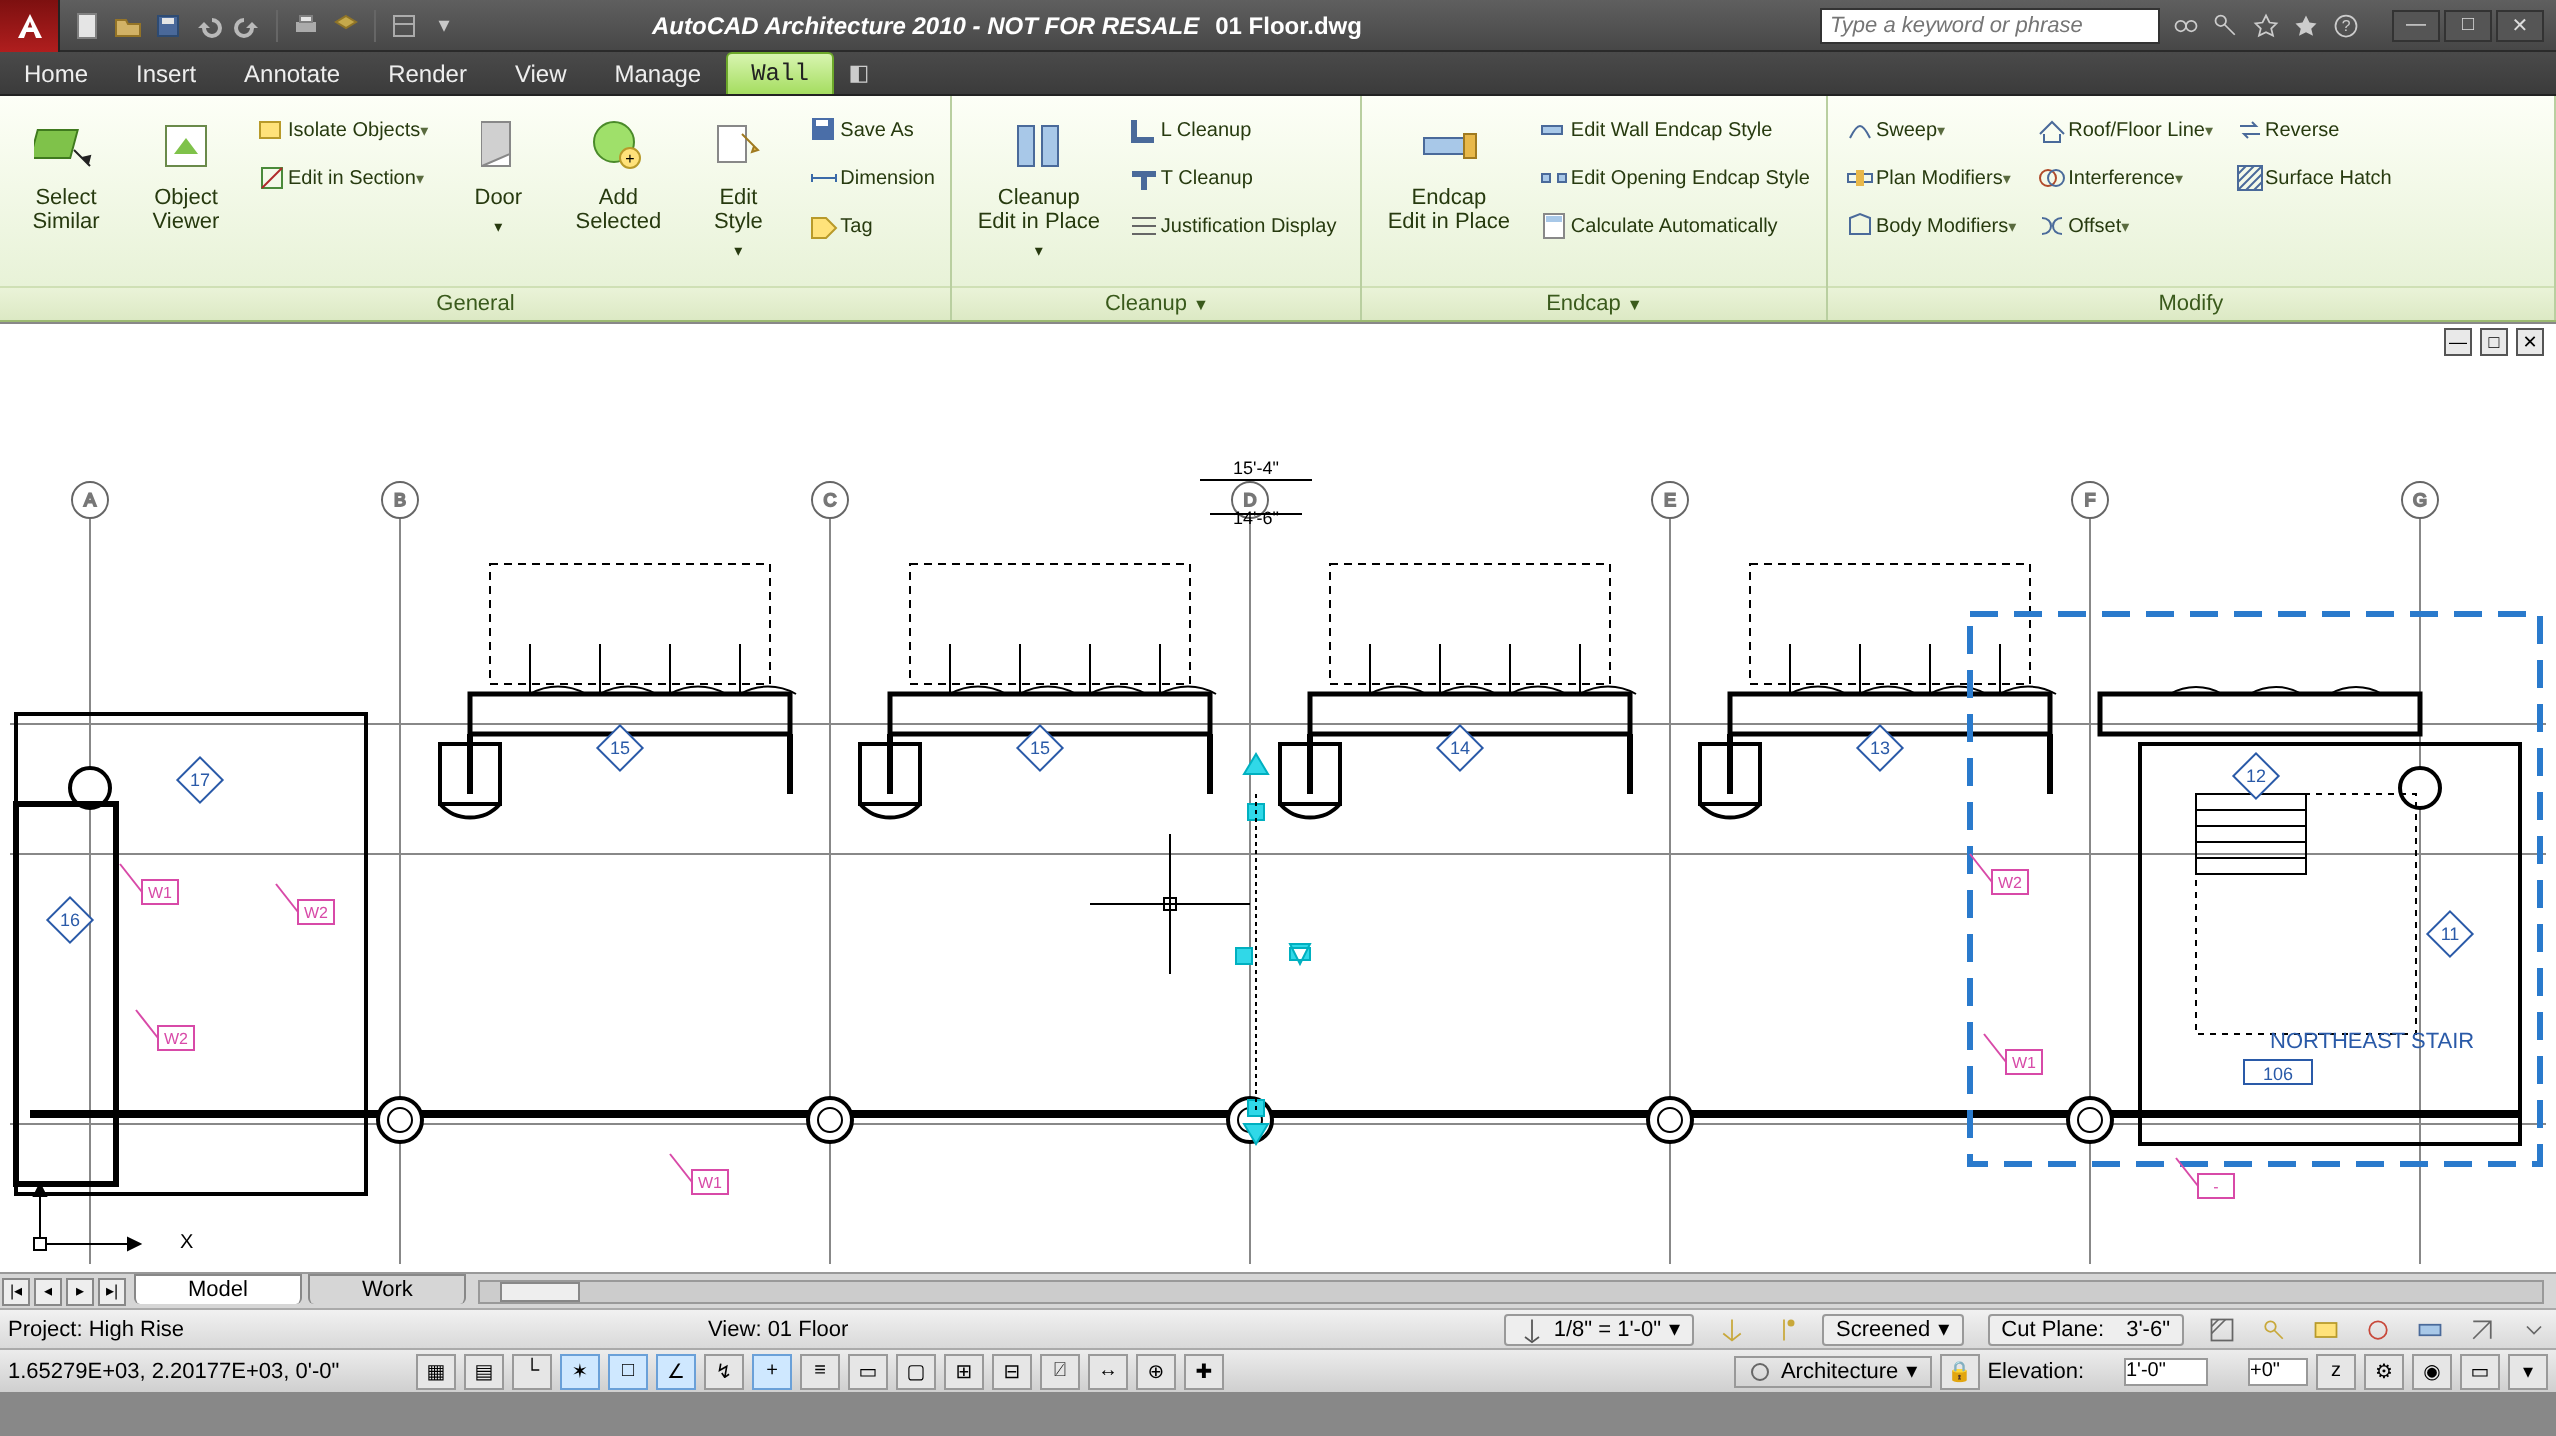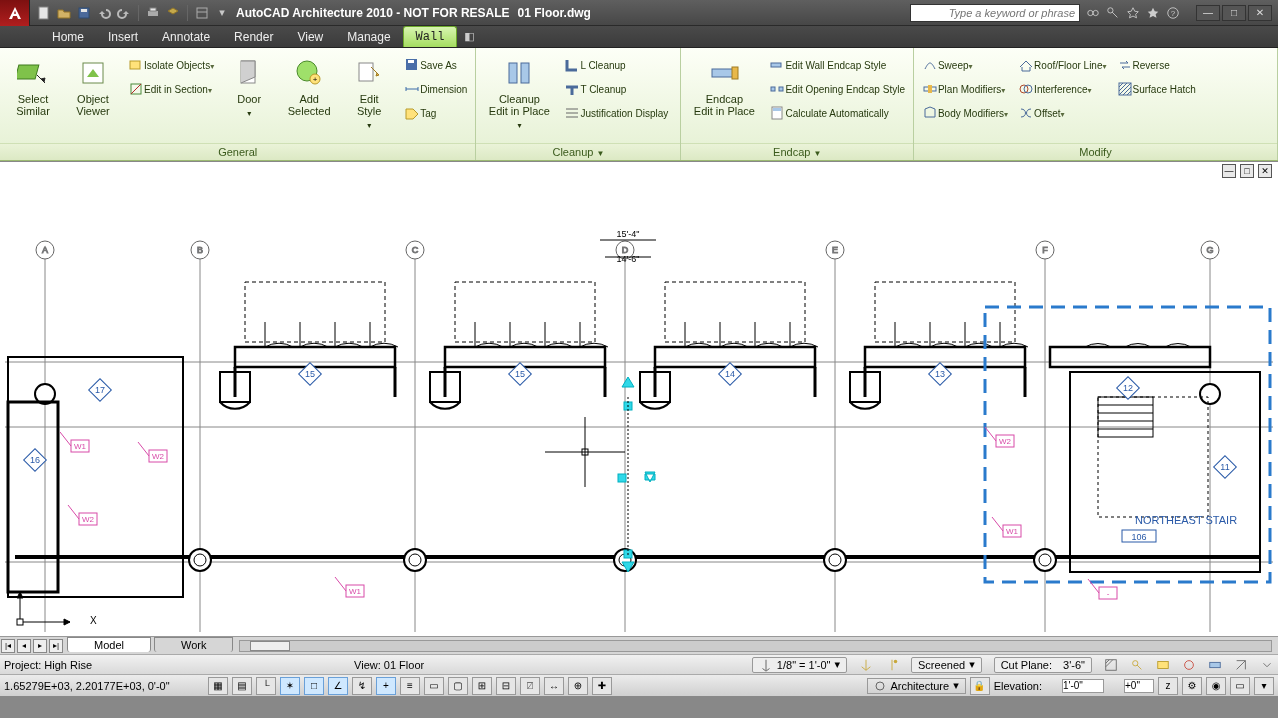--- a/index.html
+++ b/index.html
@@ -13,39 +13,39 @@
     border-bottom: 1px solid #2a2a2a;
   }
   .app-badge {
     width: 30px; height: 26px; display:flex; align-items:center; justify-content:center;
     background: linear-gradient(#7d1010,#b01e1e); border-right:1px solid #222;
   }
   .app-badge svg { width:18px; height:18px; }
   .qat { display:flex; gap:4px; padding:0 6px; align-items:center; }
   .qat .qbtn { width:16px; height:16px; display:flex; align-items:center; justify-content:center; opacity:.85; }
   .qat .sep { width:1px; height:16px; background:#666; margin:0 2px; }
-  .title-text { flex:0 0 auto; font-weight:bold; font-size:12px; color:#fff; }
+  .title-text { flex:0 0 auto; margin-left:90px; font-weight:bold; font-size:12px; color:#fff;font-style:italic; }
   .title-file { color:#fff; font-weight:bold; font-size:12px; margin-left:8px; }
   .title-spacer { flex:1; }
   .search-box {
     width:170px; height:18px; background:#fff; border:1px solid #333; font-style:italic;
-    color:#777; padding:0 4px; font-size:11px;text-align:right;
+    color:#777; padding:0 4px; font-size:11px;
   }
   .title-right { display:flex; gap:6px; align-items:center; padding:0 6px; }
   .title-right .ic { width:14px; height:14px; color:#ccc; }
   .win-controls { display:flex; gap:2px; margin-left:10px; }
   .win-controls .wbtn {
     width:24px; height:16px; background:#555; border:1px solid #333; display:flex;
     align-items:center; justify-content:center; color:#ddd; font-size:10px;
   }
 
   
   .menubar {
     height: 22px; background: linear-gradient(#4a4a4a,#3b3b3b);
-    display:flex; align-items:stretch; padding-left:40px; border-bottom:1px solid #222;
+    display:flex; align-items:stretch; border-bottom:1px solid #222;
   }
   .menu-item {
     padding:0 12px; display:flex; align-items:center; color:#eee; font-size:12px;
   }
   .menu-item.active {
     background: linear-gradient(#d8f5b0,#a5dd60); color:#222; border:1px solid #6ca82a; border-bottom:none;
     border-radius:3px 3px 0 0;
     font-family:Liberation Mono, monospace;
   }
   .menu-extra { width:24px; display:flex; align-items:center; justify-content:center; color:#ccc; }

